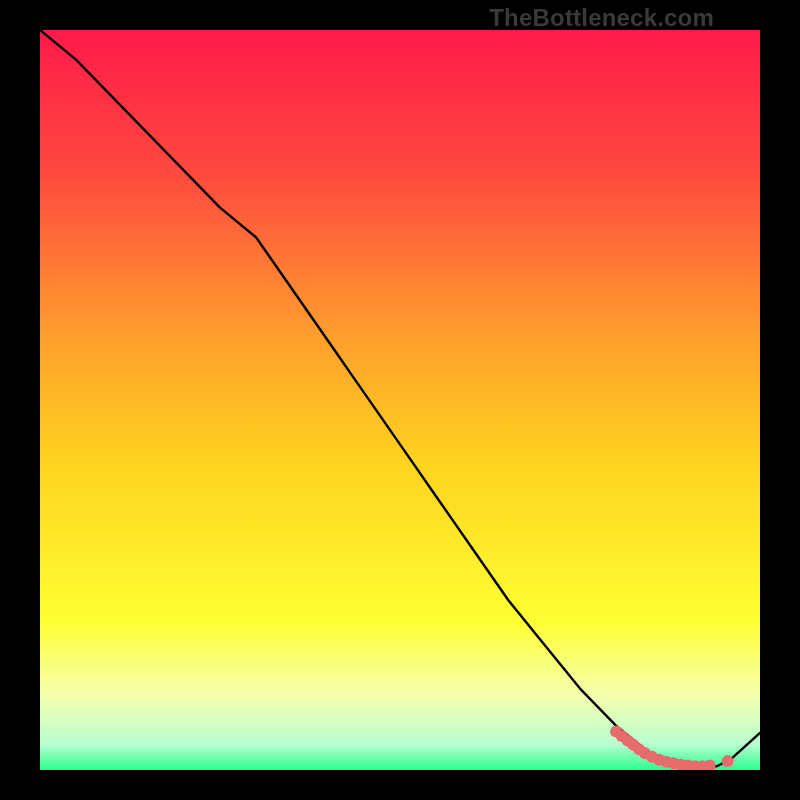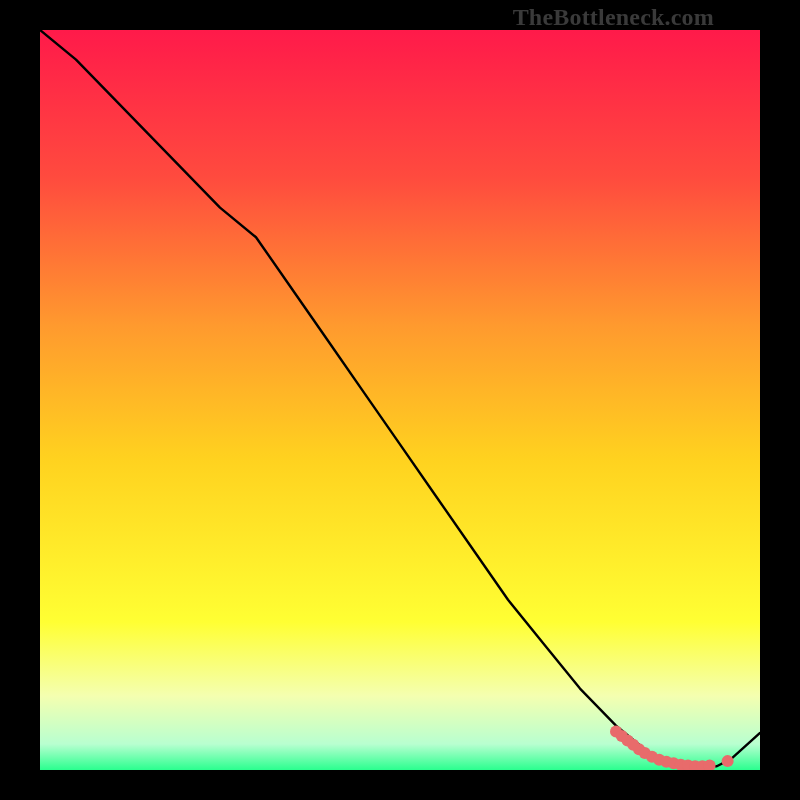--- a/index.html
+++ b/index.html
@@ -9,21 +9,20 @@
     height: 800px;
     background: #000;
     font-family: Arial, Helvetica, sans-serif;
     overflow: hidden;
   }
   .frame {
     position: relative;
     width: 724px;
     height: 800px;
     background: #000;
-    font-family: Liberation Serif, serif;
   }
   .watermark {
     position: absolute;
     top: 4px;
     right: 10px;
     color: #3a3a3a;
     font-size: 24px;
     font-weight: 600;
     letter-spacing: 0.2px;
     user-select: none;

